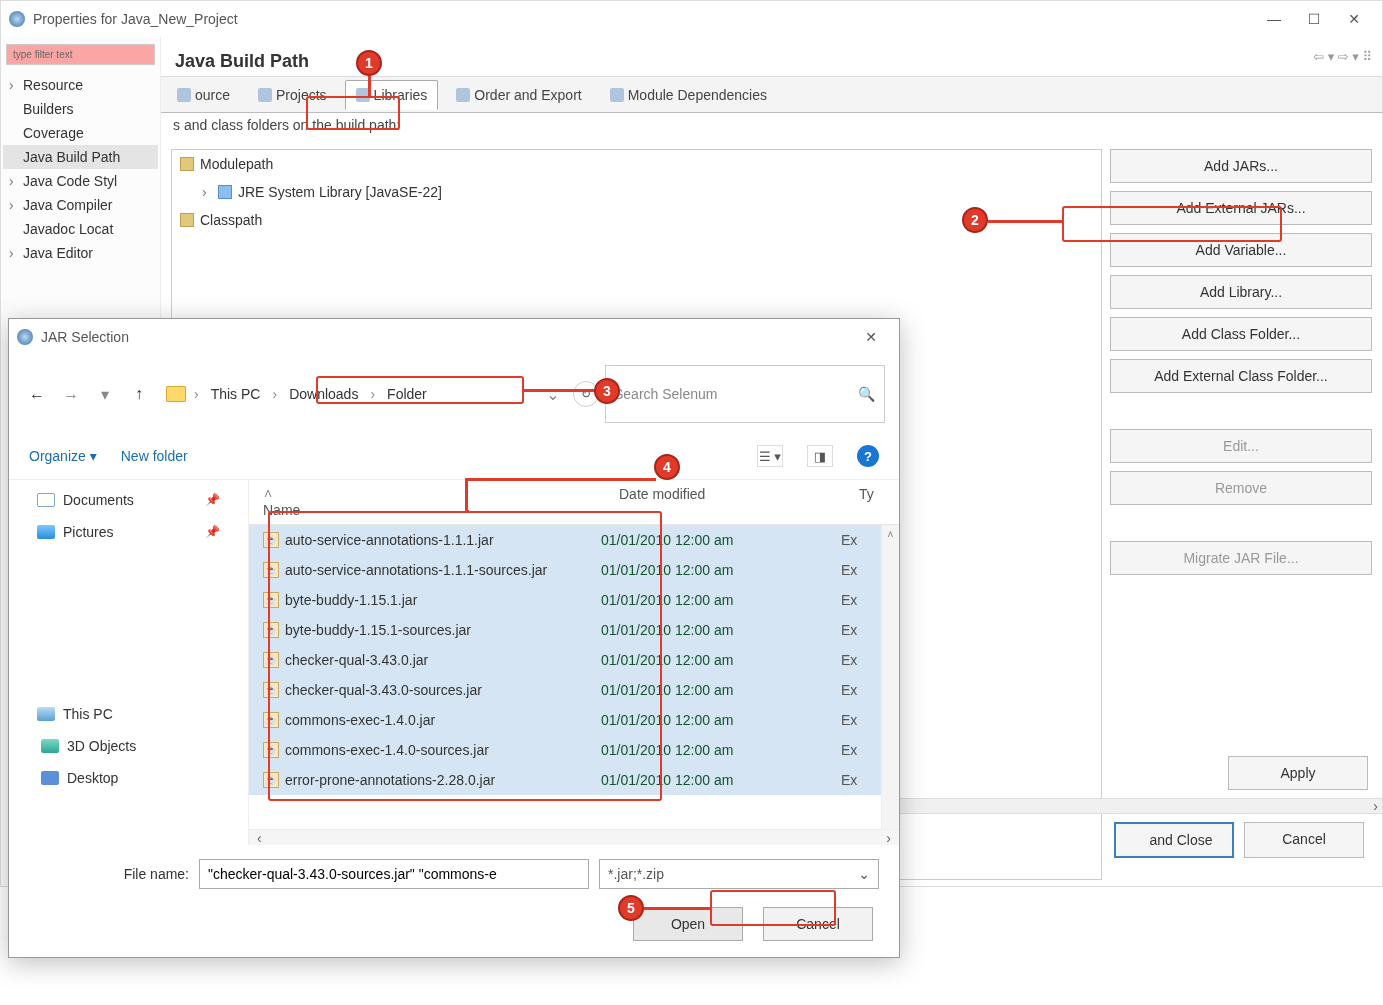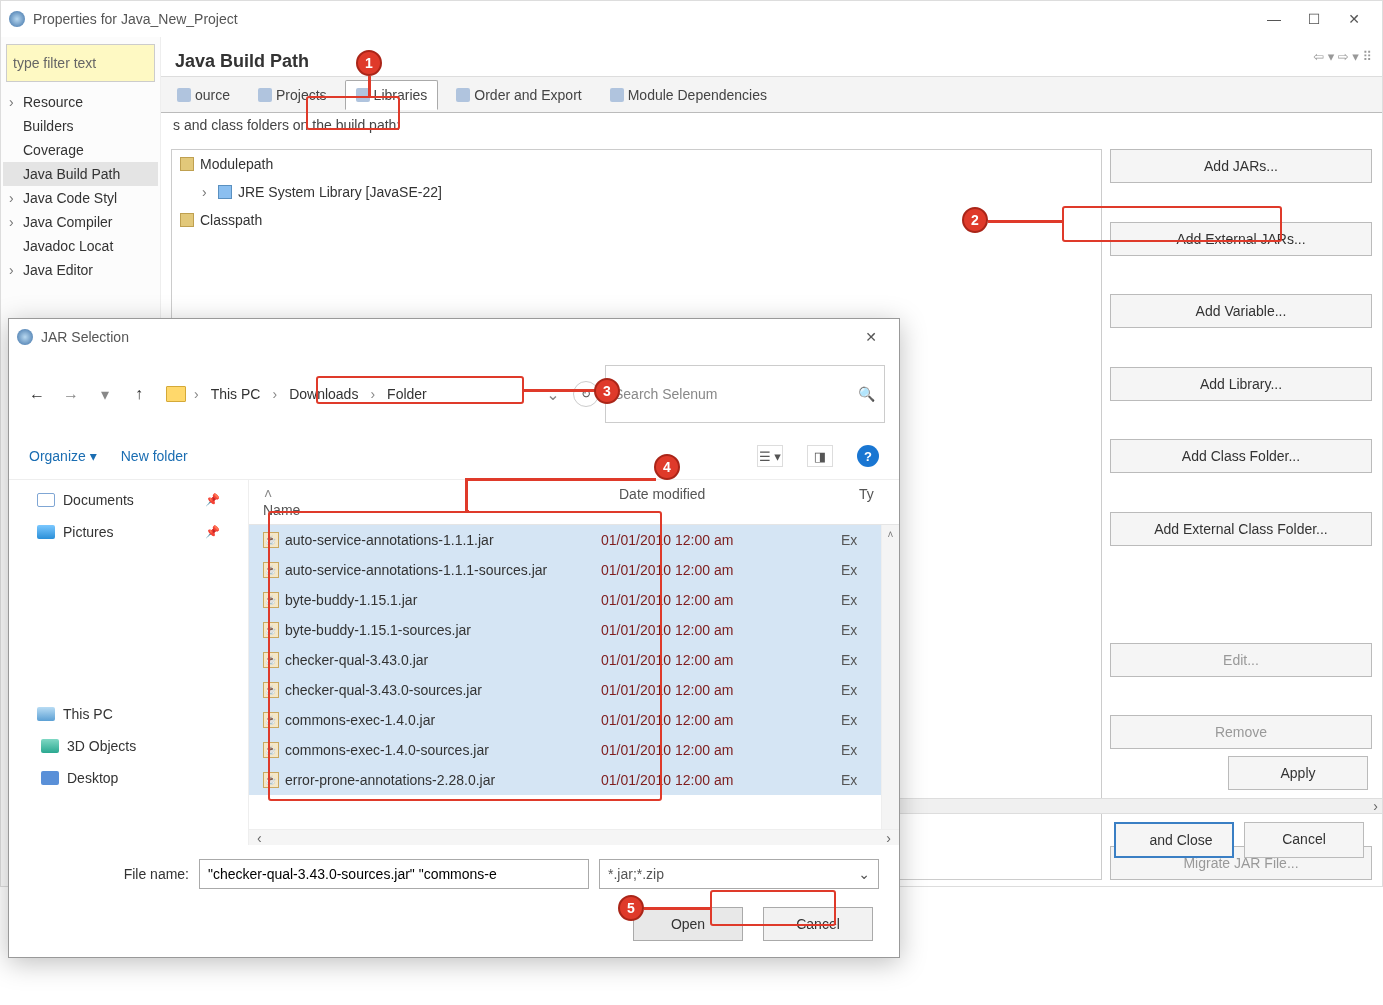--- a/index.html
+++ b/index.html
@@ -11,21 +11,21 @@
 .titlebar .eclipse-icon { width: 16px; height: 16px; border-radius: 50%; background: radial-gradient(#b8d8f0,#3a6ea5); margin-right: 8px; }
 .titlebar .spacer { flex: 1; }
 .win-btn { width: 40px; height: 30px; display: flex; align-items: center; justify-content: center; color: #555; cursor: pointer; font-size: 14px; }
 
 
 .properties-window { width: 1383px; height: 887px; position: absolute; top: 0; left: 0; }
 .prop-body { display: flex; height: calc(100% - 36px); }
 
 
 .left-panel { width: 160px; border-right: 1px solid #eee; padding: 4px 2px; background:#fcfcfc; }
-.filter-box { border: 1px solid #ccc; padding: 10px 6px; margin: 3px 3px 8px 3px; font-size: 14px; color: #666; background:#fef9c3; }
+.filter-box { border: 1px solid #ccc; padding: 4px 6px; margin: 3px 3px 8px 3px; font-size: 10px; color: #666; background:#fca5a5; }
 .tree-item { padding: 4px 6px; display: flex; align-items: center; gap: 4px; cursor: pointer; white-space: nowrap; overflow: hidden; }
 .tree-item.selected { background: #e4e4e4; }
 .chevron { width: 10px; color: #777; }
 
 
 .right-panel { flex: 1; display: flex; flex-direction: column; position: relative; }
 .section-header { padding: 14px 14px 4px 14px; font-size: 18px; font-weight: 600; border-bottom:1px solid #ddd; }
 .nav-arrows { position: absolute; right: 10px; top: 12px; color: #999; font-size: 13px; }
 .tabs { display: flex; align-items: center; gap: 8px; border-bottom: 1px solid #bbb; padding: 0 0 0 6px; height: 36px; background:#f4f4f4; }
 .tab { padding: 6px 10px; display:flex; align-items:center; gap:4px; color:#444; cursor:pointer; }
@@ -36,21 +36,21 @@
 .build-desc { padding: 4px 0 4px 12px; color:#444; }
 .tree-panel { flex:1; margin:6px 0 0 10px; border:1px solid #ccc; min-height:200px; background:#fff; }
 .tree-row { padding:6px 8px; display:flex; align-items:center; gap:6px; }
 .tree-row.sub { padding-left:30px; }
 .little-icon { width:14px; height:14px; display:inline-block; }
 .ic-module { background:#e2c87a; border:1px solid #bfa050; }
 .ic-lib { background:#8bbff0; border:1px solid #5a90c0; }
 .ic-class { background:#e2c87a; border:1px solid #bfa050; }
 
 
-.btn-col { display:flex; flex-direction:column; gap:8px; padding:6px 10px 0 8px; width:280px;justify-content:space-between; }
+.btn-col { display:flex; flex-direction:column; gap:8px; padding:6px 10px 0 8px; width:280px; }
 .btn { border:1px solid #bbb; background:#f5f5f5; padding:8px 6px; font-size:14px; text-align:center; cursor:pointer; }
 .btn[disabled] { color:#999; cursor:default; }
 .btn-col .gap { height:20px; }
 
 .bottom-buttons { position:absolute; right:0; bottom:0; height:130px; display:flex; flex-direction:column; align-items:flex-end; padding:0 0 0 0; width:100%; }
 .bottom-buttons .row { display:flex; gap:10px; padding:8px 18px; width:280px; }
 .bottom-buttons .row.bb { justify-content:flex-end; width:290px; }
 .bottom-buttons .btn.big { width:120px; }
 .bottom-buttons .apply-row { width:280px; display:flex; justify-content:flex-end; padding:0 14px 8px 0;}
 .bottom-buttons .apply-row .btn { width:140px; }
@@ -96,21 +96,21 @@
 .file-list { flex:1; display:flex; flex-direction:column; overflow:hidden; }
 .fl-header { display:flex; border-bottom:1px solid #e5e5e5; padding:6px 0; color:#555; }
 .fl-col-name { flex:1; padding-left:14px; }
 .fl-col-date { width:240px; }
 .fl-col-type { width:40px; }
 .fl-sort { display:inline-block; width:10px; text-align:center; color:#888;}
 .fl-rows { overflow-y:auto; overflow-x:auto; flex:1; }
 .fl-row { display:flex; align-items:center; padding:4px 0; min-height:30px; }
 .fl-row.sel { background:#d5e5f4; }
 .fl-cell-name { flex:1; display:flex; align-items:center; gap:6px; padding-left:14px; color:#333; }
-.fl-cell-date { width:240px; color:#7f1d1d; }
+.fl-cell-date { width:240px; color:#14532d; }
 .fl-cell-type { width:40px; color:#555; }
 .jar-icon { width:16px; height:16px; background:#f5e7c8; border:1px solid #caa860; display:flex; align-items:center; justify-content:center; font-size:9px; color:#a07530; }
 .fl-scroll { display:flex; height:16px; border-top:1px solid #eee; background:#f5f5f5; align-items:center; padding:0 8px; justify-content:space-between; color:#666;}
 
 .file-input-row { display:flex; align-items:center; gap:10px; padding:14px 20px 6px 20px; }
 .file-input-row label { margin-left:auto; color:#333; }
 .fn-input { width:390px; border:1px solid #aaa; padding:6px 8px; font-size:14px;}
 .ext-select { width:280px; border:1px solid #aaa; padding:6px 8px; font-size:14px; display:flex; justify-content:space-between; color:#555;}
 .dlg-btn-row { display:flex; justify-content:flex-end; gap:20px; padding:12px 26px 16px 26px; }
 .dlg-btn { width:110px; padding:8px 0; border:1px solid #aaa; background:#f2f2f2; text-align:center; cursor:pointer; }

